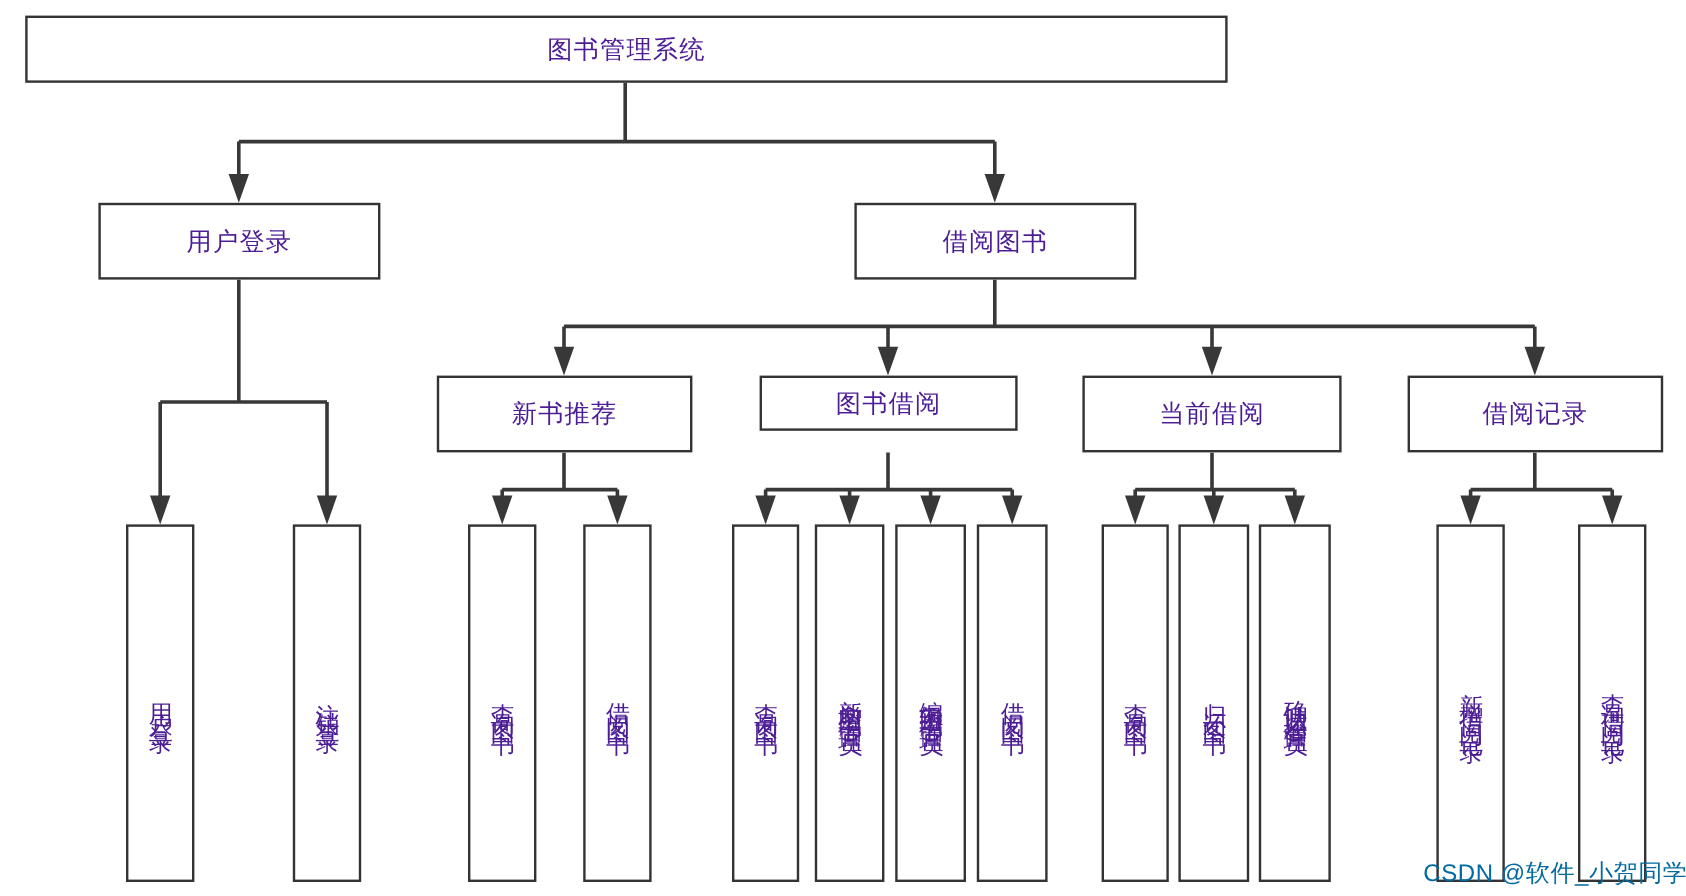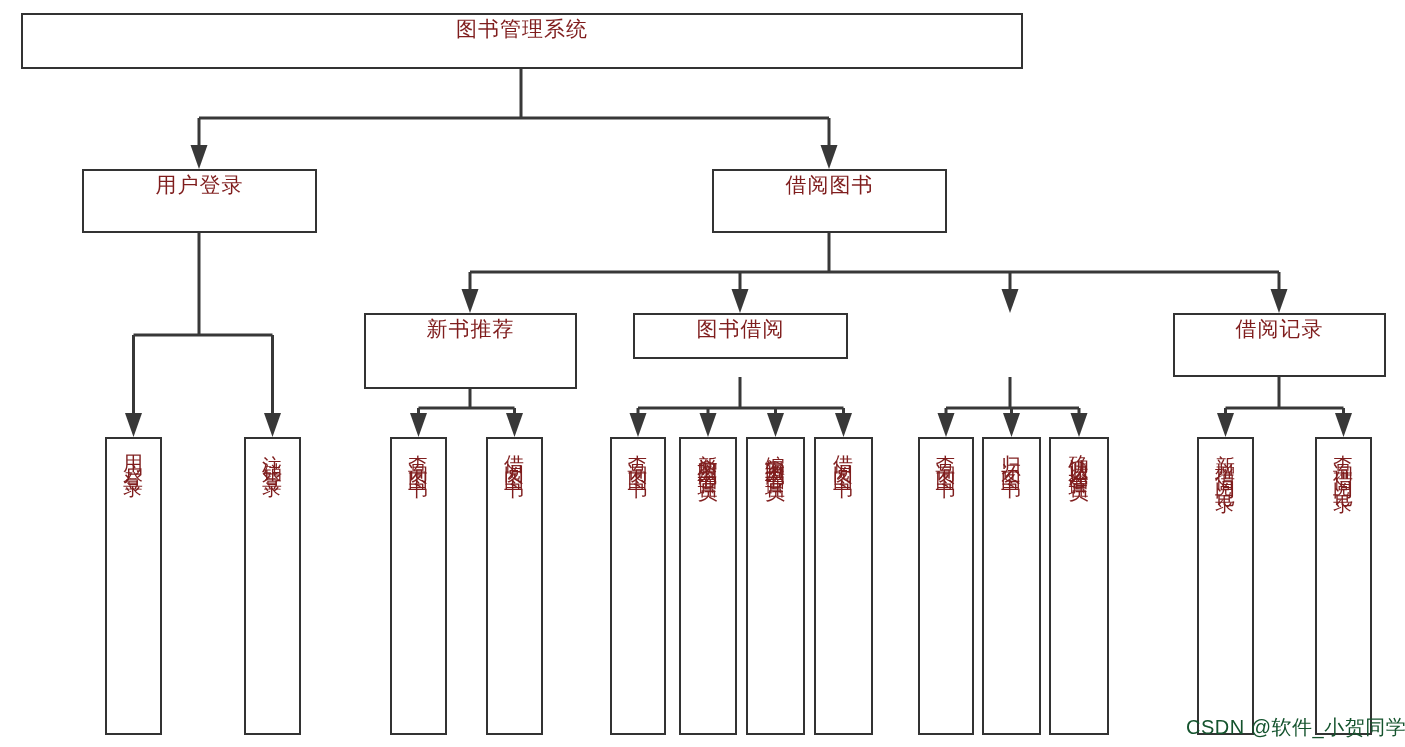--- a/index.html
+++ b/index.html
@@ -15,43 +15,44 @@
     position: absolute;
     left: 0; top: 0;
     z-index: 1;
   }
   .node {
     position: absolute;
     box-sizing: border-box;
     background: #ffffff;
     border: 2px solid #333333;
     display: flex;
+    align-items: center;
     justify-content: center;
     z-index: 2;
-    color: #7f1d1d;
+    color: #4c1d95;
   }
   .node.h .lbl {
     font-size: 21px;
     letter-spacing: 1px;
     white-space: nowrap;
   }
   .node.v .lbl {
     writing-mode: vertical-rl;
     text-orientation: mixed;
     font-size: 20px;
     letter-spacing: 8px;
     line-height: 1;
   }
   .watermark {
     position: absolute;
     left: 1186px;
     top: 714px;
     z-index: 3;
     font-size: 20px;
-    color: #14532d;
+    color: #0369a1;
     white-space: nowrap;
     letter-spacing: 0.5px;
   }
 </style>
 </head>
 <body>
 
 <div class="stage">
 
   <svg class="wires" width="1405" height="747" viewBox="0 0 1405 747" aria-hidden="true">
@@ -89,25 +90,28 @@
     <span class="lbl">图书管理系统</span>
   </div>
 
   <div class="node h" style="left:82px;top:169px;width:235px;height:64px">
     <span class="lbl">用户登录</span>
   </div>
   <div class="node h" style="left:712px;top:169px;width:235px;height:64px">
     <span class="lbl">借阅图书</span>
   </div>
 
-  <div class="node h" style="left:364px;top:313px;width:213px;height:76px">
+  <div class="node h" style="left:364px;top:313px;width:213px;height:64px">
     <span class="lbl">新书推荐</span>
   </div>
   <div class="node h" style="left:633px;top:313px;width:215px;height:46px">
     <span class="lbl">图书借阅</span>
+  </div>
+  <div class="node h" style="left:902px;top:313px;width:216px;height:64px">
+    <span class="lbl">当前借阅</span>
   </div>
   <div class="node h" style="left:1173px;top:313px;width:213px;height:64px">
     <span class="lbl">借阅记录</span>
   </div>
 
   <div class="node v" style="left:105px;top:437px;width:57px;height:298px">
     <span class="lbl">用户登录</span>
   </div>
   <div class="node v" style="left:244px;top:437px;width:57px;height:298px">
     <span class="lbl">注销登录</span>

